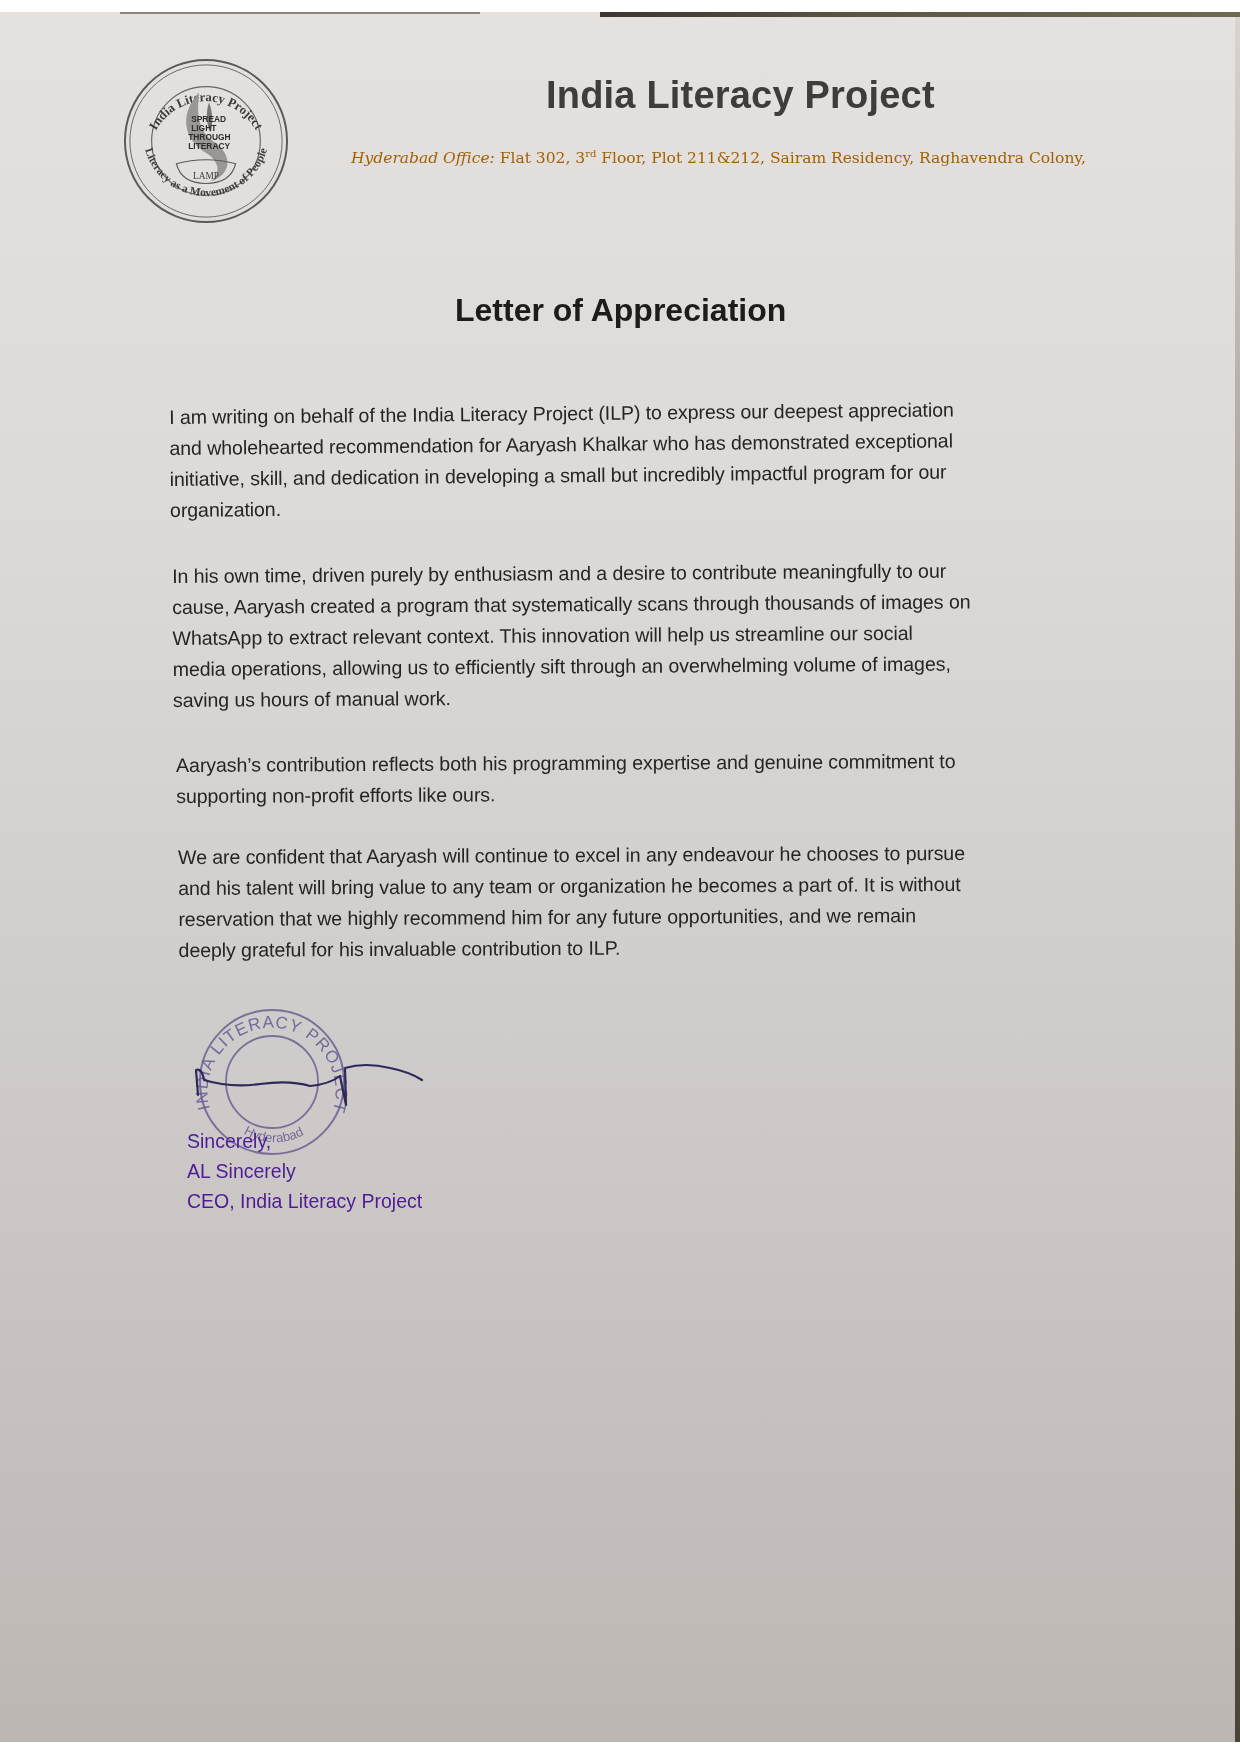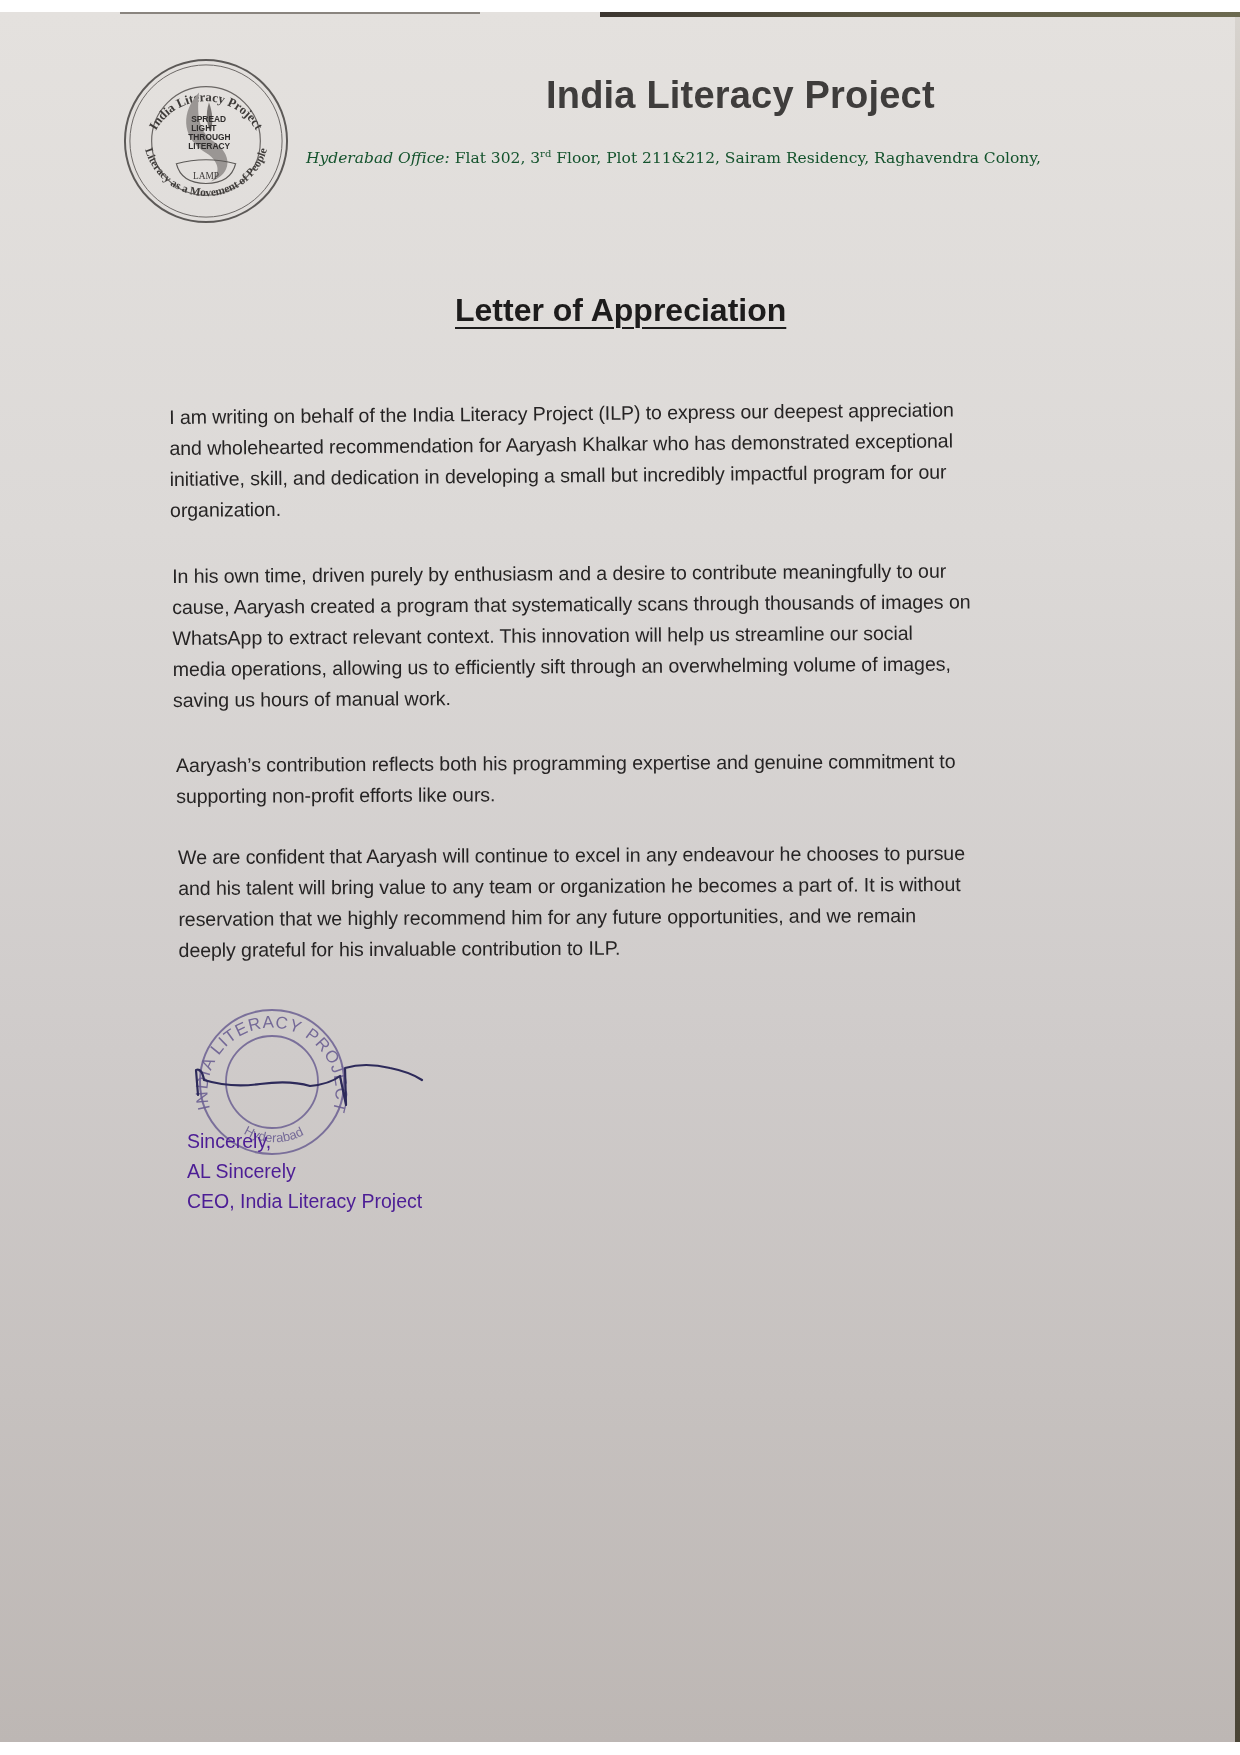--- a/index.html
+++ b/index.html
@@ -27,28 +27,28 @@
   
   .logo { position: absolute; left: 122px; top: 57px; width: 168px; height: 168px; }
   .logo svg { width: 100%; height: 100%; }
   
   .org-name {
     position: absolute; left: 546px; top: 74px; font-size: 38px; font-weight: bold;
     color: #3f3d3c; letter-spacing: 0.2px;
   }
   .address {
     position: absolute; left: 306px; top: 146px; width: 780px;
-    font-family: "DejaVu Serif", serif; font-size: 15.5px; line-height: 24px; color: #14532d;
+    font-family: "DejaVu Serif", serif; font-size: 15.5px; line-height: 24px; color: #a16207; text-align: right;
   }
   .address i { font-style: italic; }
   .address sup { font-size: 10px; line-height: 0; }
   
   .doc-title {
     position: absolute; left: 455px; top: 292px; font-size: 32px; font-weight: bold;
-    color: #1d1c1c; text-decoration: underline; text-underline-offset: 6px; text-decoration-thickness: 2px;
+    color: #1d1c1c; text-underline-offset: 6px; text-decoration-thickness: 2px;
   }
   
   .para {
     position: absolute; width: 930px; font-size: 19.6px; line-height: 31px; color: #262424;
     letter-spacing: -0.1px;
   }
   .p1 { left: 169px; top: 402px; transform: rotate(-0.55deg); transform-origin: left top; }
   .p2 { left: 172px; top: 561px; transform: rotate(-0.4deg); transform-origin: left top; }
   .p3 { left: 176px; top: 750px; transform: rotate(-0.3deg); transform-origin: left top; }
   .p4 { left: 178px; top: 842px; transform: rotate(-0.3deg); transform-origin: left top; }

